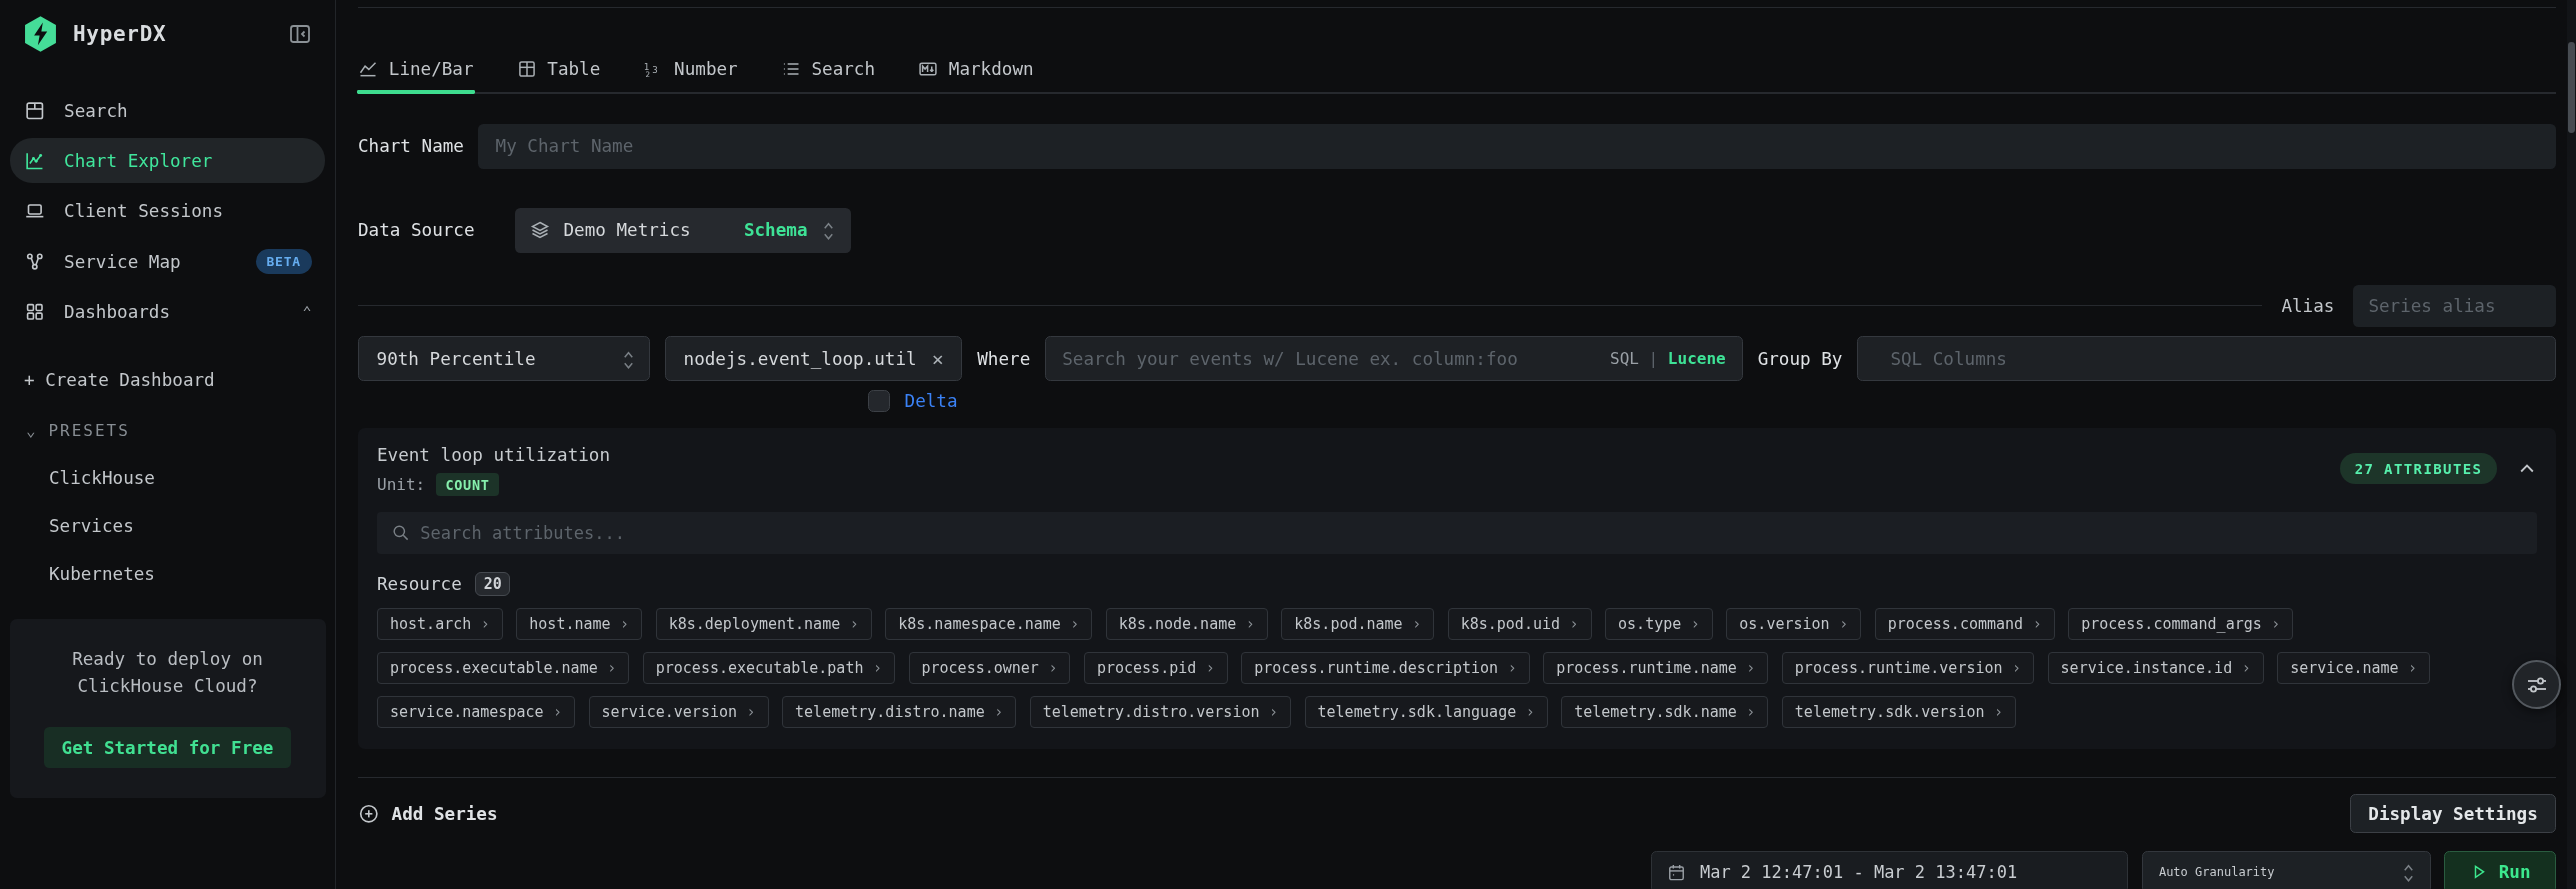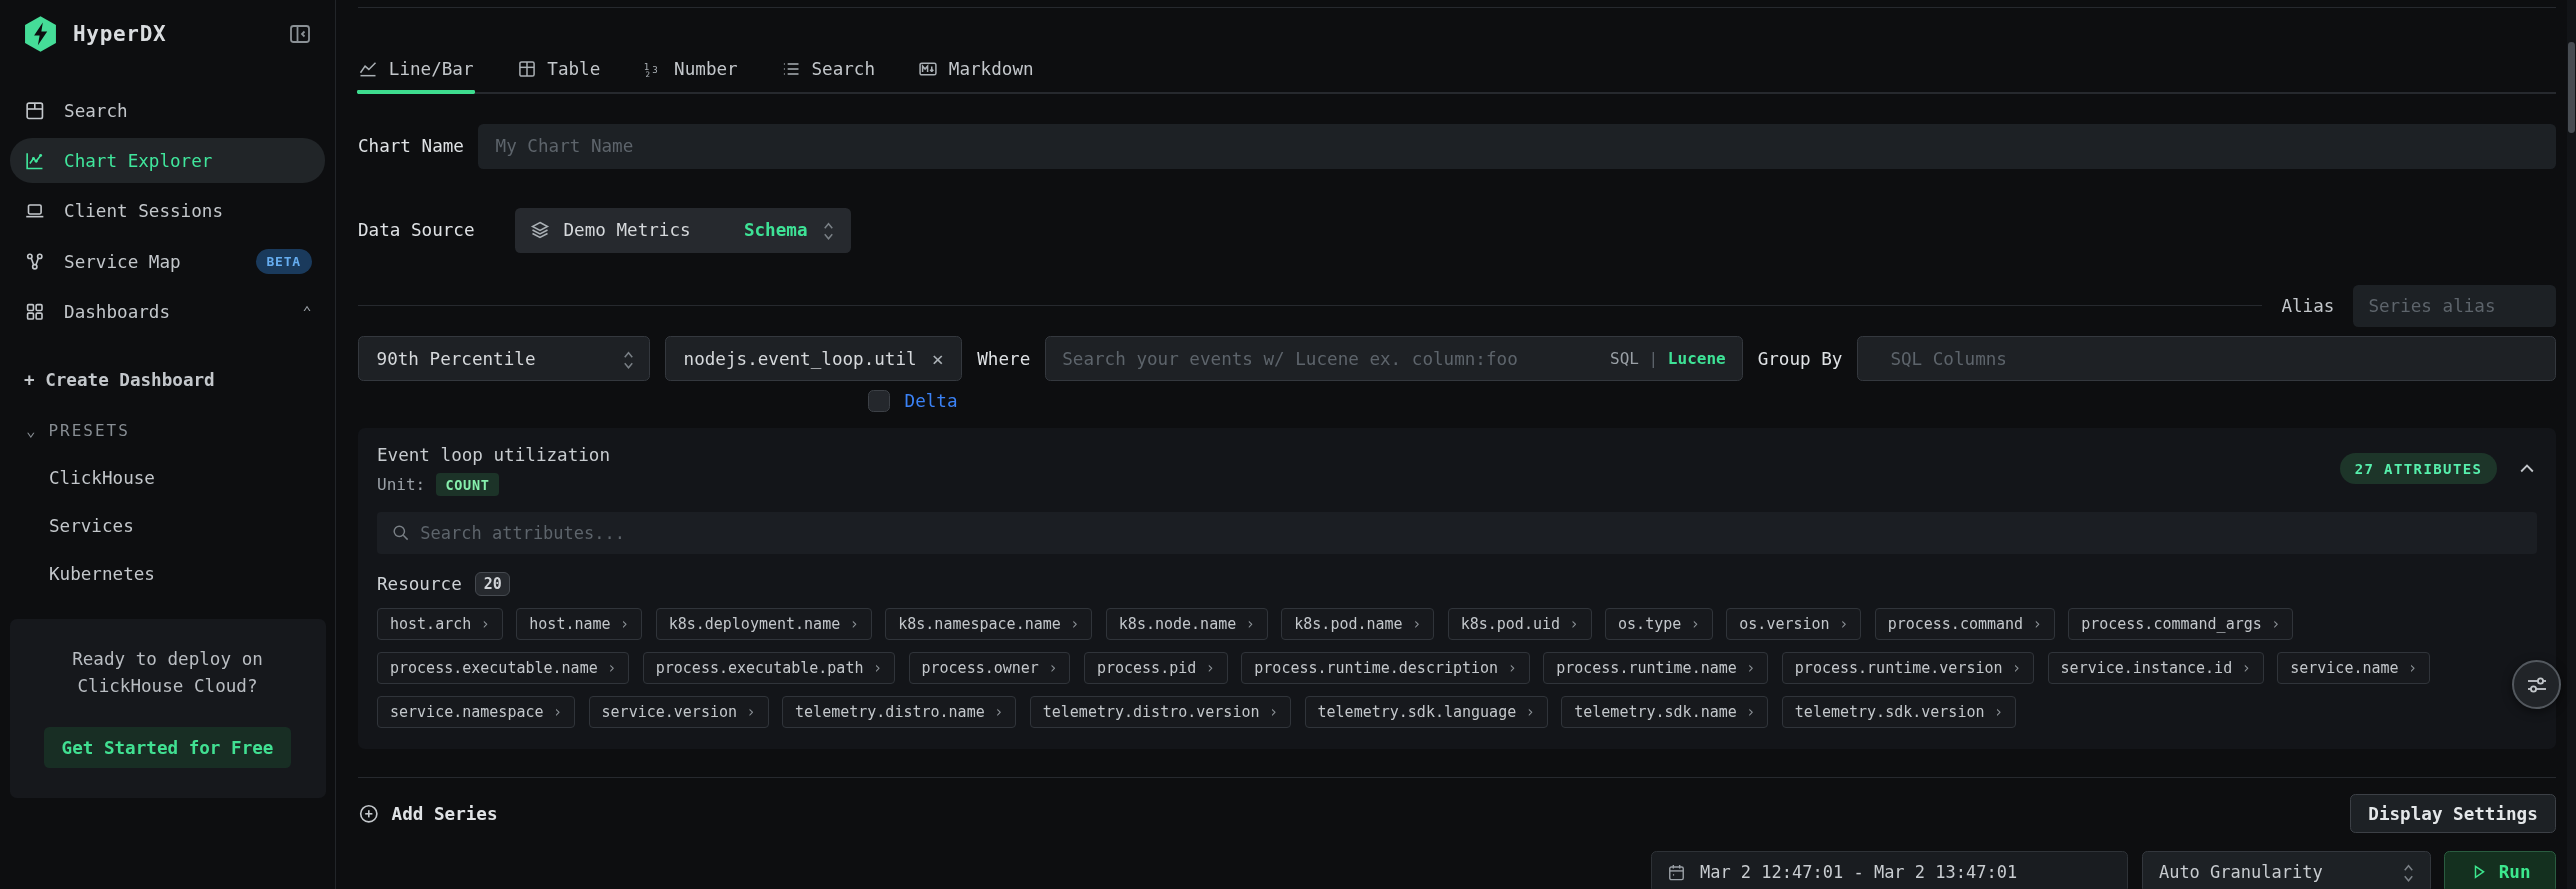--- a/index.html
+++ b/index.html
@@ -31,21 +31,21 @@
   }
   .nav-item .nav-icon { width: 21.6px; height: 21.6px; flex: 0 0 auto; display: flex; }
   .nav-item.active { background: #212528; color: #40e69c; border-radius: 22px; }
   .nav-item.active .nav-icon { color: #40e69c; }
   .nav-label { flex: 1; }
   .beta-badge {
     background: #1a3a5c; color: #66adf0; font-size: 13px; font-weight: bold;
     padding: 4.7px 10.8px; border-radius: 675px; letter-spacing: 0.7px;
   }
   .nav-chevron { color: #9aa0a6; font-size: 15px; }
-  .create-dash { margin: 30px 0 0 24px; color: #c3c7cb; cursor: pointer; font-weight: bold; }
+  .create-dash { margin: 30px 0 0 24px; color: #c3c7cb; cursor: pointer; }
   .presets { margin-top: 31px; }
   .presets-header {
     display: flex; align-items: center; gap: 10.8px; padding-left: 26px;
     color: #878d93; font-size: 16px; letter-spacing: 2px; cursor: pointer;
   }
   .preset-item { padding-left: 49px; margin-top: 28px; color: #c3c7cb; cursor: pointer; }
   .promo {
     margin: 35px 9.5px 0; background: #16181c; border-radius: 6.8px;
     padding: 27px 17.6px 30px; text-align: center;
   }
@@ -177,21 +177,21 @@
     border-radius: 5.4px; display: flex; align-items: center; gap: 13.5px; padding: 0 15px;
     cursor: pointer;
   }
   .date-box .cal-icon { width: 19px; height: 19px; color: #9aa0a6; display: flex; }
   .date-text { color: #c8ccd0; font-size: 17px; }
   .gran-box {
     width: 289px; height: 43px; background: #1d2125; border: 1.4px solid #33373d;
     border-radius: 5.4px; display: flex; align-items: center; padding: 0 13.5px 0 16px;
     cursor: pointer;
   }
-  .gran-value { flex: 1; color: #c8ccd0; font-size: 17px; }
+  .gran-value { flex: 1; color: #c8ccd0; font-size: 12px; }
   .run-btn {
     width: 112px; height: 43px; background: #14301f; border: 1.4px solid #2a5c40;
     border-radius: 5.4px; color: #3ce88e; font-weight: bold; font-size: 17.6px;
     font-family: inherit; display: flex; align-items: center; justify-content: center;
     gap: 10.8px; cursor: pointer;
   }
   .run-btn .play-icon { width: 17.6px; height: 17.6px; display: flex; }
 
   .fab {
     position: absolute; right: 15px; top: 660px; width: 49px; height: 49px;

